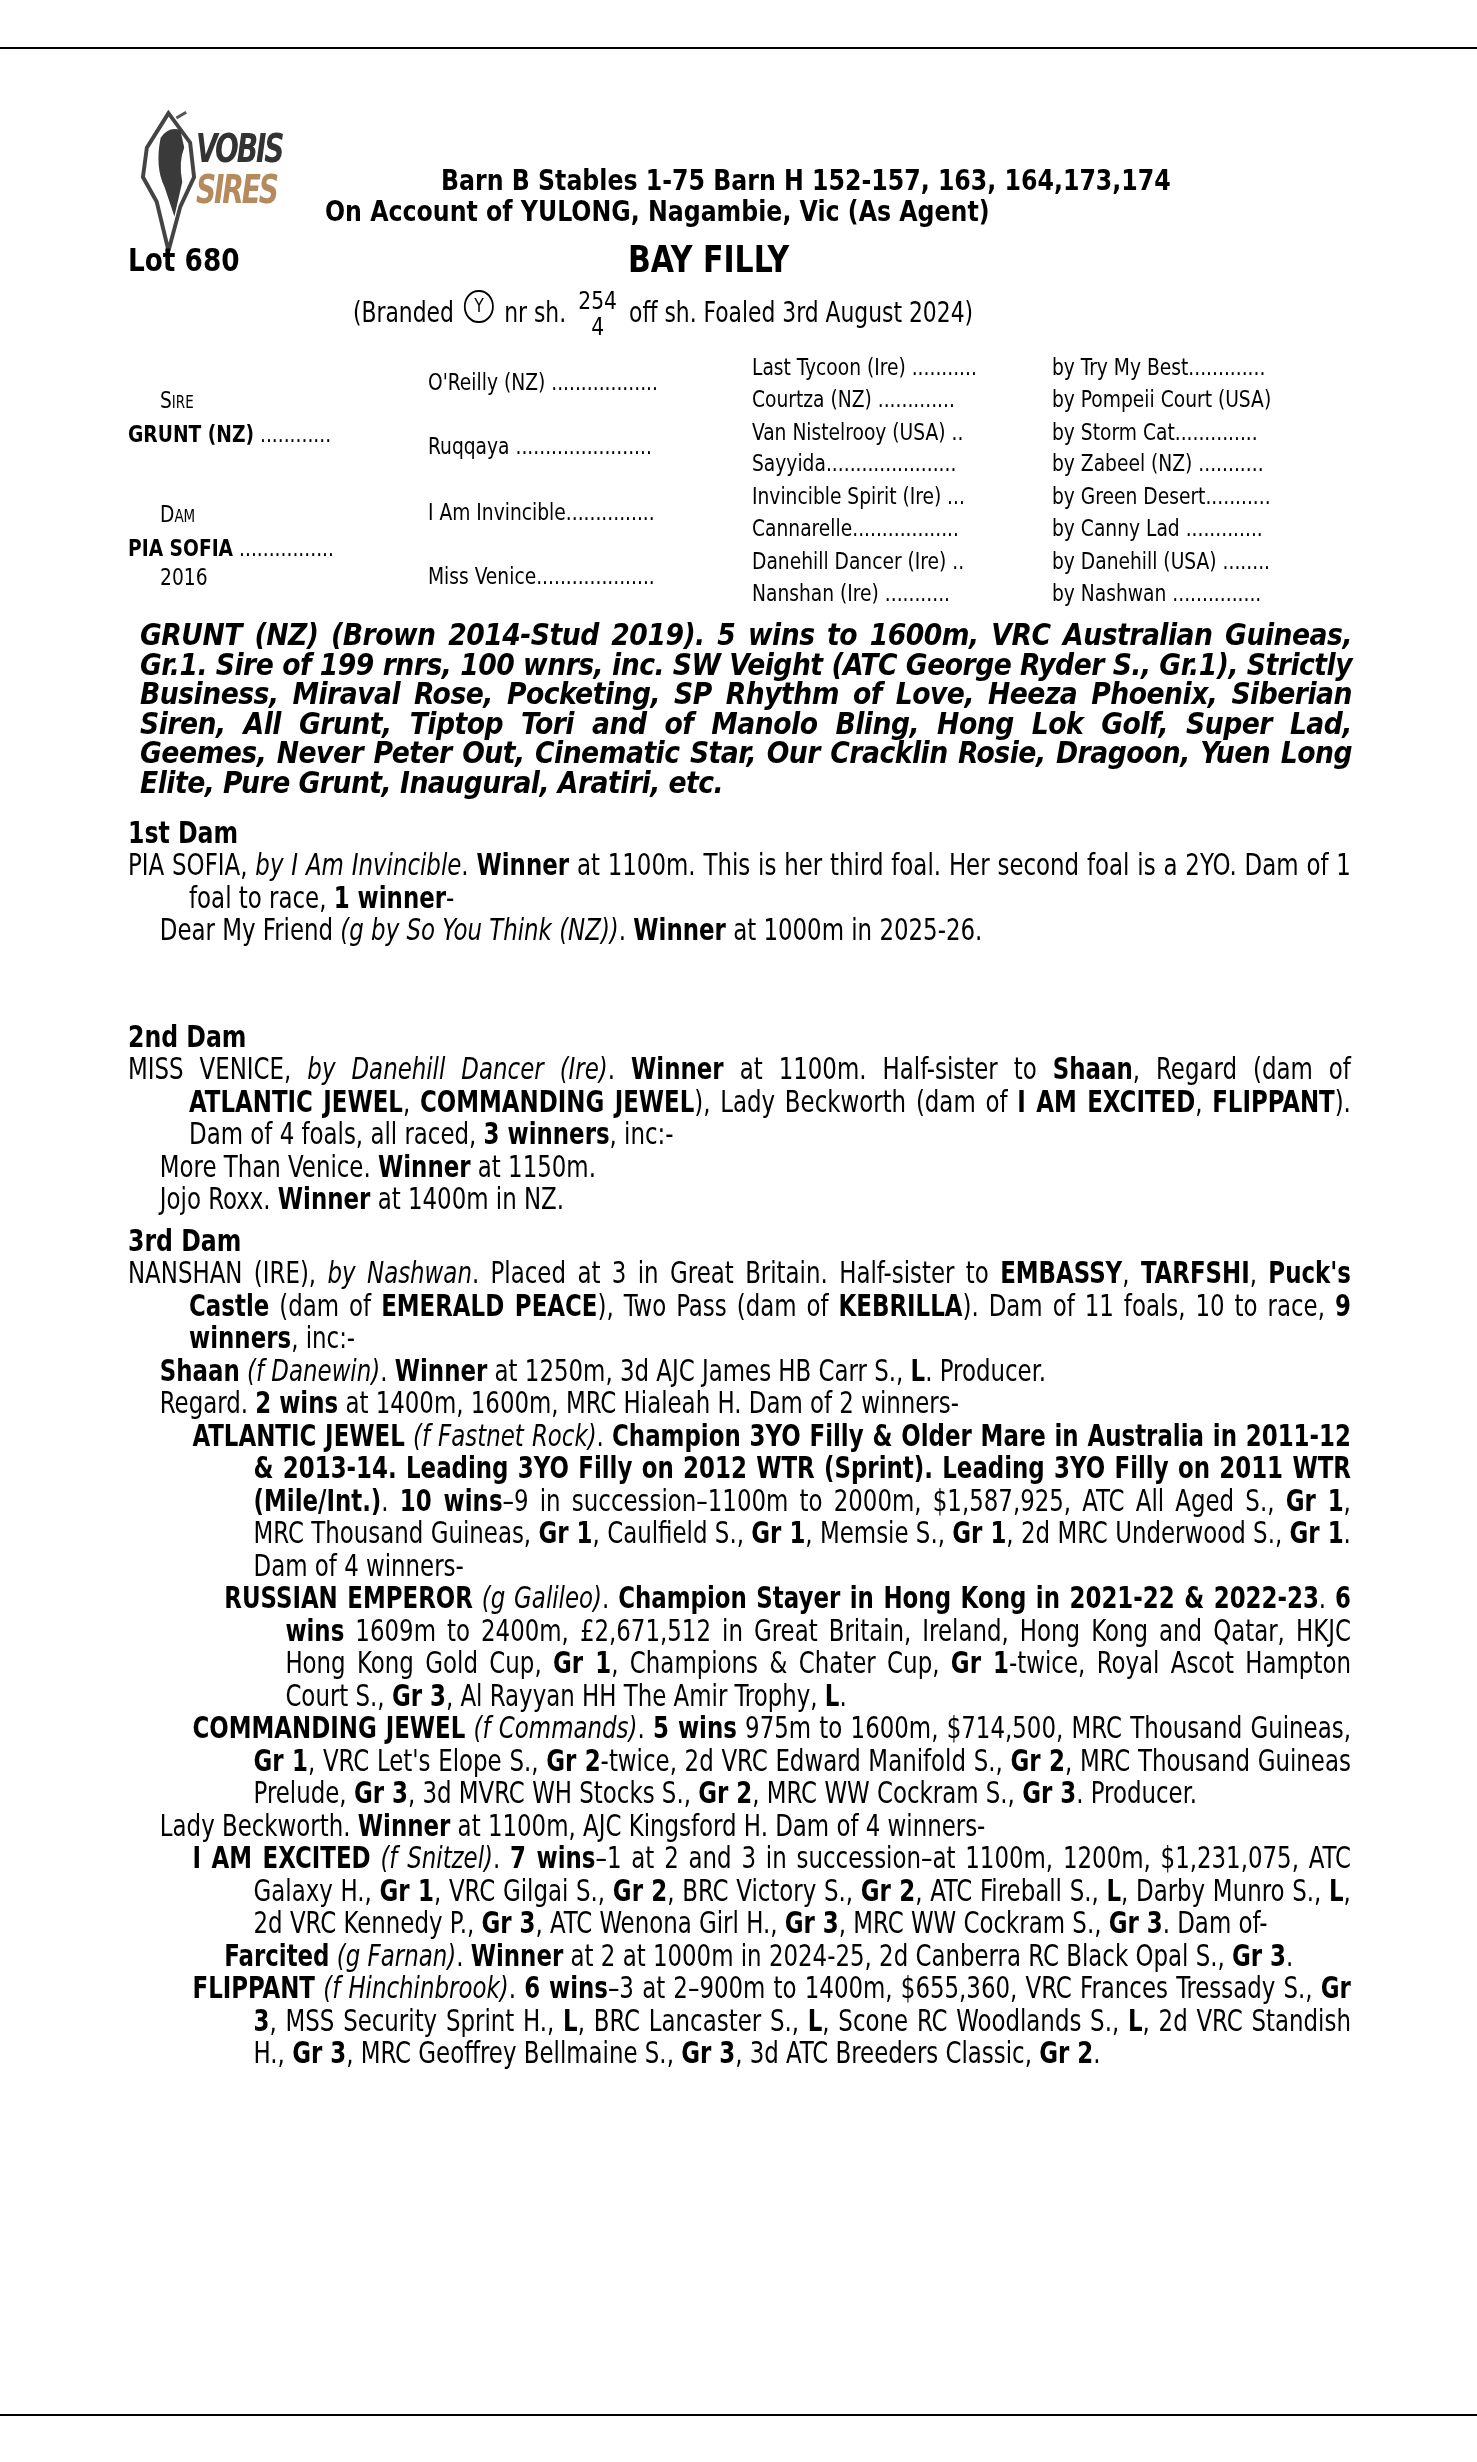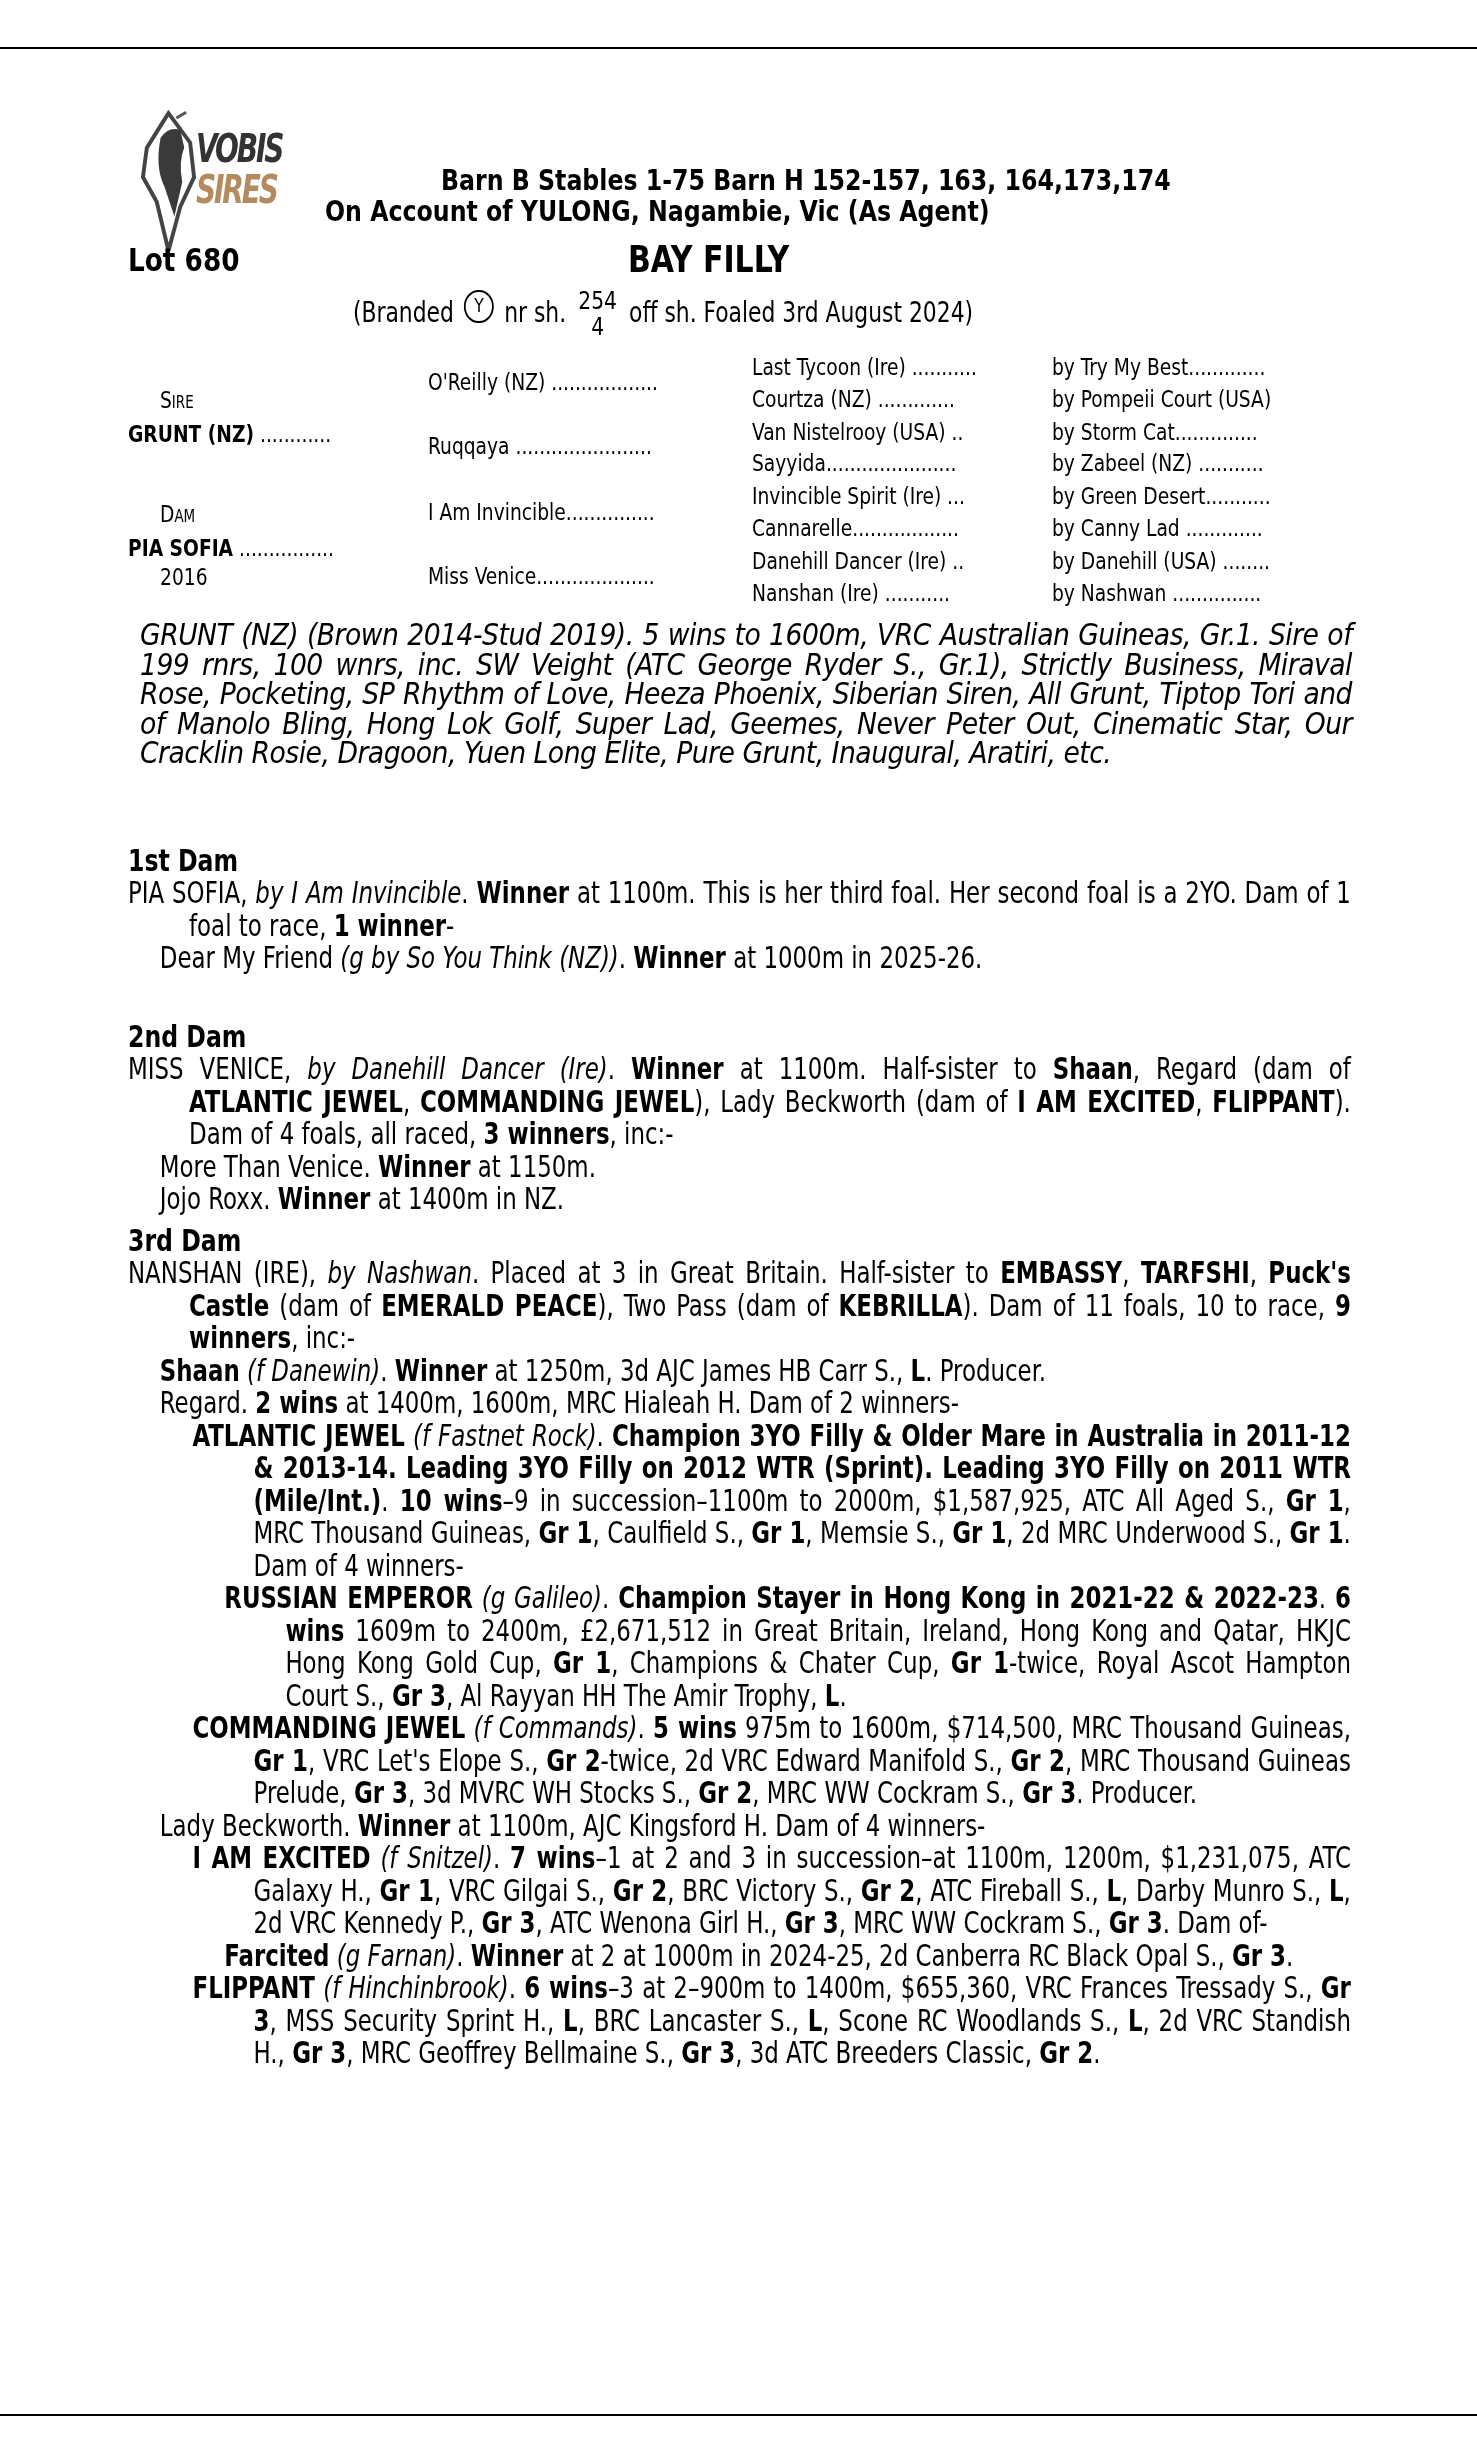--- a/index.html
+++ b/index.html
@@ -29,21 +29,21 @@
   .brand .mark { display: inline-block; width: 29.6px; height: 29.6px; border: 2px solid #000; border-radius: 50%;
                  font-size: 19.7px; text-align: center; line-height: 27.6px; vertical-align: 9.9px; margin: 0 3.9px; }
   .frac { display: inline-block; vertical-align: middle; text-align: center; line-height: 25.6px; margin: 0 5.9px; font-size: 25.6px; }
   .frac span { display: block; }
 
   .ped { position: absolute; font-size: 23.6px; white-space: nowrap; transform: scaleX(0.88); transform-origin: left top; }
   .sc { font-variant: small-caps; }
   .b { font-weight: bold; }
   .i { font-style: italic; }
 
-  .summary { position: absolute; left: 140px; top: 621px; width: 1212px; font-weight: normal; font-style: italic;
+  .summary { position: absolute; left: 140px; top: 621px; width: 1212px; font-weight: bold; font-style: italic;
              font-size: 29.6px; line-height: 29.6px; text-align: justify; letter-spacing: -0.5px; }
 
   .body { position: absolute; left: 128px; width: 1223px; font-size: 29.6px; line-height: 32.5px; }
   .body .wrap { transform: scaleX(0.86); transform-origin: left top; width: 1422px; }
   .sec { font-weight: bold; font-size: 30.5px; line-height: 33px; }
   .p { text-align: justify; }
   .hang0 { padding-left: 71px; text-indent: -71px; }
   .l1 { padding-left: 108px; text-indent: -71px; }
   .l2 { padding-left: 146px; text-indent: -71px; }
   .l3 { padding-left: 183px; text-indent: -71px; }
@@ -109,21 +109,21 @@
 <div class="ped" style="left:1052px;top:385px;">by Pompeii Court (USA)</div>
 <div class="ped" style="left:1052px;top:418px;">by Storm Cat..............</div>
 <div class="ped" style="left:1052px;top:449px;">by Zabeel (NZ) ...........</div>
 <div class="ped" style="left:1052px;top:482px;">by Green Desert...........</div>
 <div class="ped" style="left:1052px;top:514px;">by Canny Lad .............</div>
 <div class="ped" style="left:1052px;top:547px;">by Danehill (USA) ........</div>
 <div class="ped" style="left:1052px;top:579px;">by Nashwan ...............</div>
 
 <div class="summary">GRUNT (NZ) (Brown 2014-Stud 2019). 5 wins to 1600m, VRC Australian Guineas, Gr.1. Sire of 199 rnrs, 100 wnrs, inc. SW Veight (ATC George Ryder S., Gr.1), Strictly Business, Miraval Rose, Pocketing, SP Rhythm of Love, Heeza Phoenix, Siberian Siren, All Grunt, Tiptop Tori and of Manolo Bling, Hong Lok Golf, Super Lad, Geemes, Never Peter Out, Cinematic Star, Our Cracklin Rosie, Dragoon, Yuen Long Elite, Pure Grunt, Inaugural, Aratiri, etc.</div>
 
-<div class="body" style="top:816px;margin-top:28px;">
+<div class="body" style="top:816px;">
   <div class="wrap">
     <div class="sec">1st Dam</div>
     <div class="p hang0"><span>PIA SOFIA</span>, <span class="i">by I Am Invincible</span>. <span class="b">Winner</span><span> at 1100m. This is her third foal. Her second foal is a 2YO. Dam of 1 foal to race, </span><span class="b">1 winner</span><span>-</span></div>
     <div class="p l1"><span>Dear My Friend</span> <span class="i">(g by So You Think (NZ))</span>. <span class="b">Winner</span><span> at 1000m in 2025-26.</span></div>
   </div>
 </div>
 
 <div class="body" style="top:1020px;">
   <div class="wrap">
     <div class="sec">2nd Dam</div>

